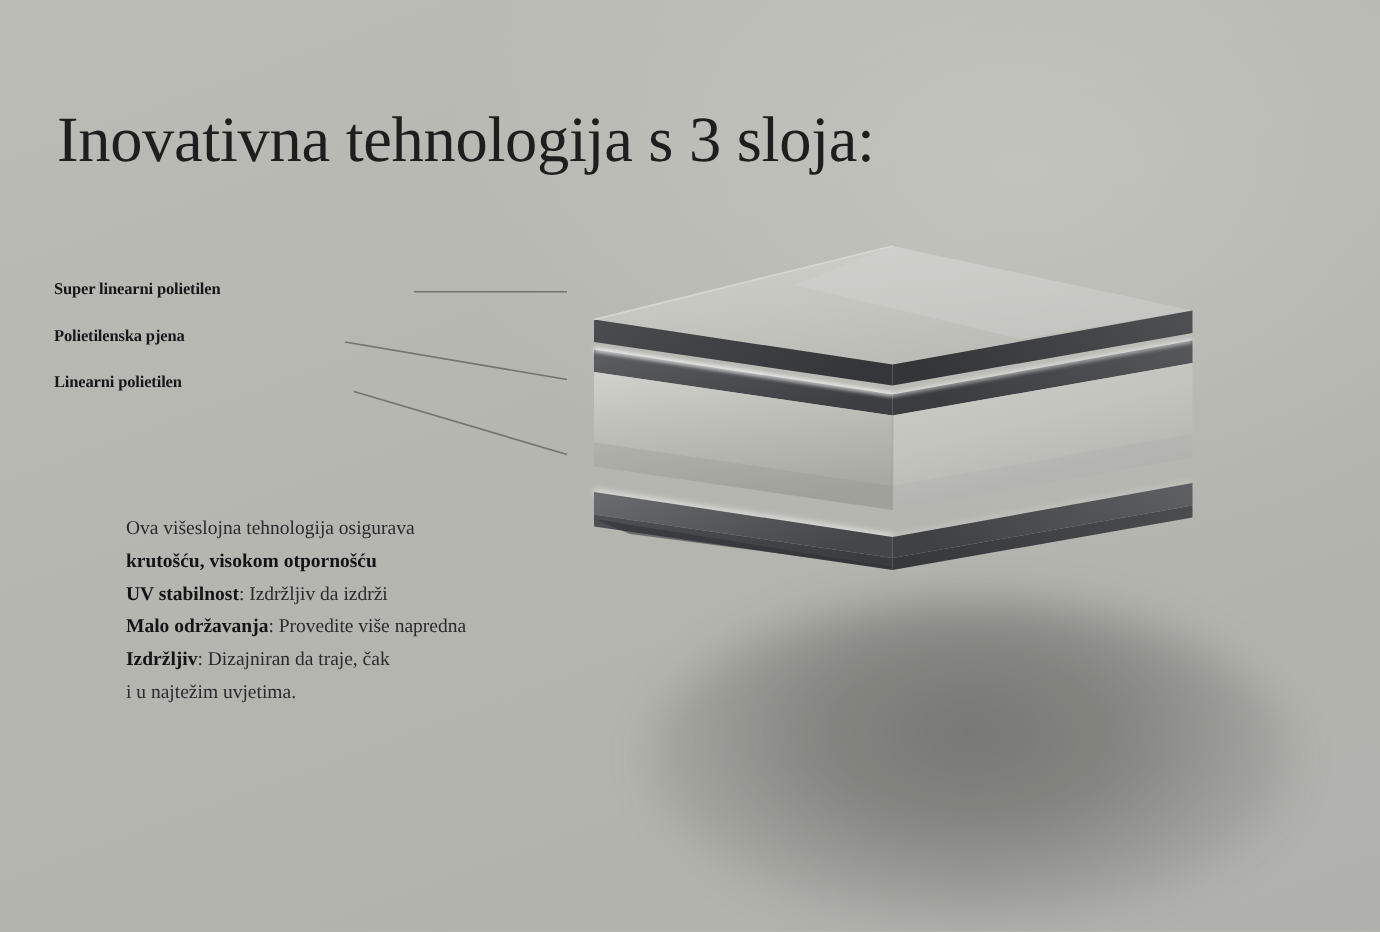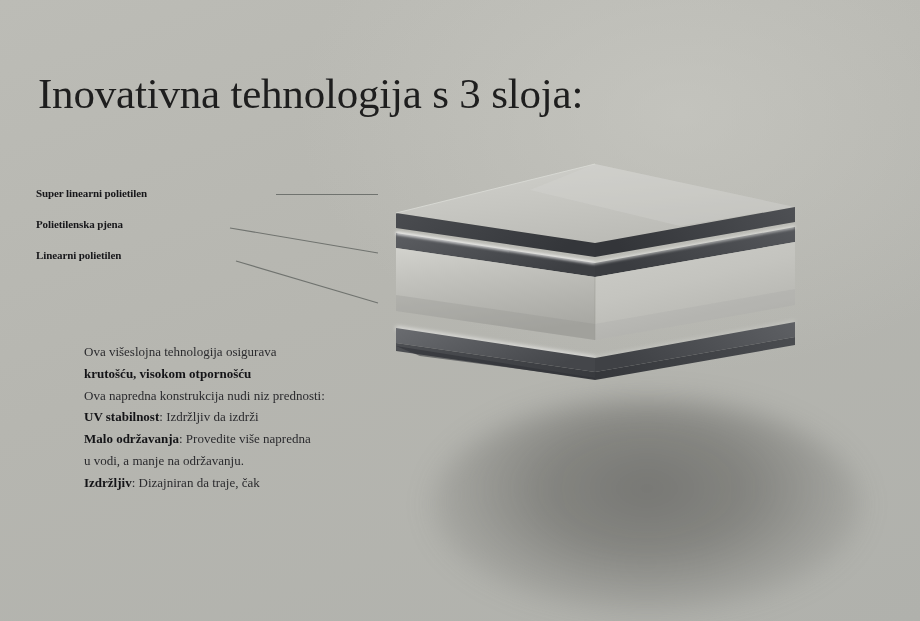--- a/index.html
+++ b/index.html
@@ -240,29 +240,26 @@
   </div>
 
   <div id="body-copy">
     <div class="ln">
       <span>Ova višeslojna tehnologija osigurava</span>
     </div>
     <div class="ln">
       <b>krutošću, visokom otpornošću</b>
     </div>
     <div class="ln">
-      <span>Ova napredna konstrukcija nudi niz prednosti:</span>
-    </div>
-    <div class="ln">
       <b>UV stabilnost</b><span>: Izdržljiv da izdrži</span>
     </div>
     <div class="ln">
       <b>Malo održavanja</b><span>: Provedite više napredna</span>
     </div>
     <div class="ln">
-      <span>u vodi, a manje na održavanju.</span>
-    </div>
-    <div class="ln">
       <b>Izdržljiv</b><span>: Dizajniran da traje, čak</span>
     </div>
+    <div class="ln">
+      <span>i u najtežim uvjetima.</span>
+    </div>
   </div>
 
 </div>
 
 </body></html>

